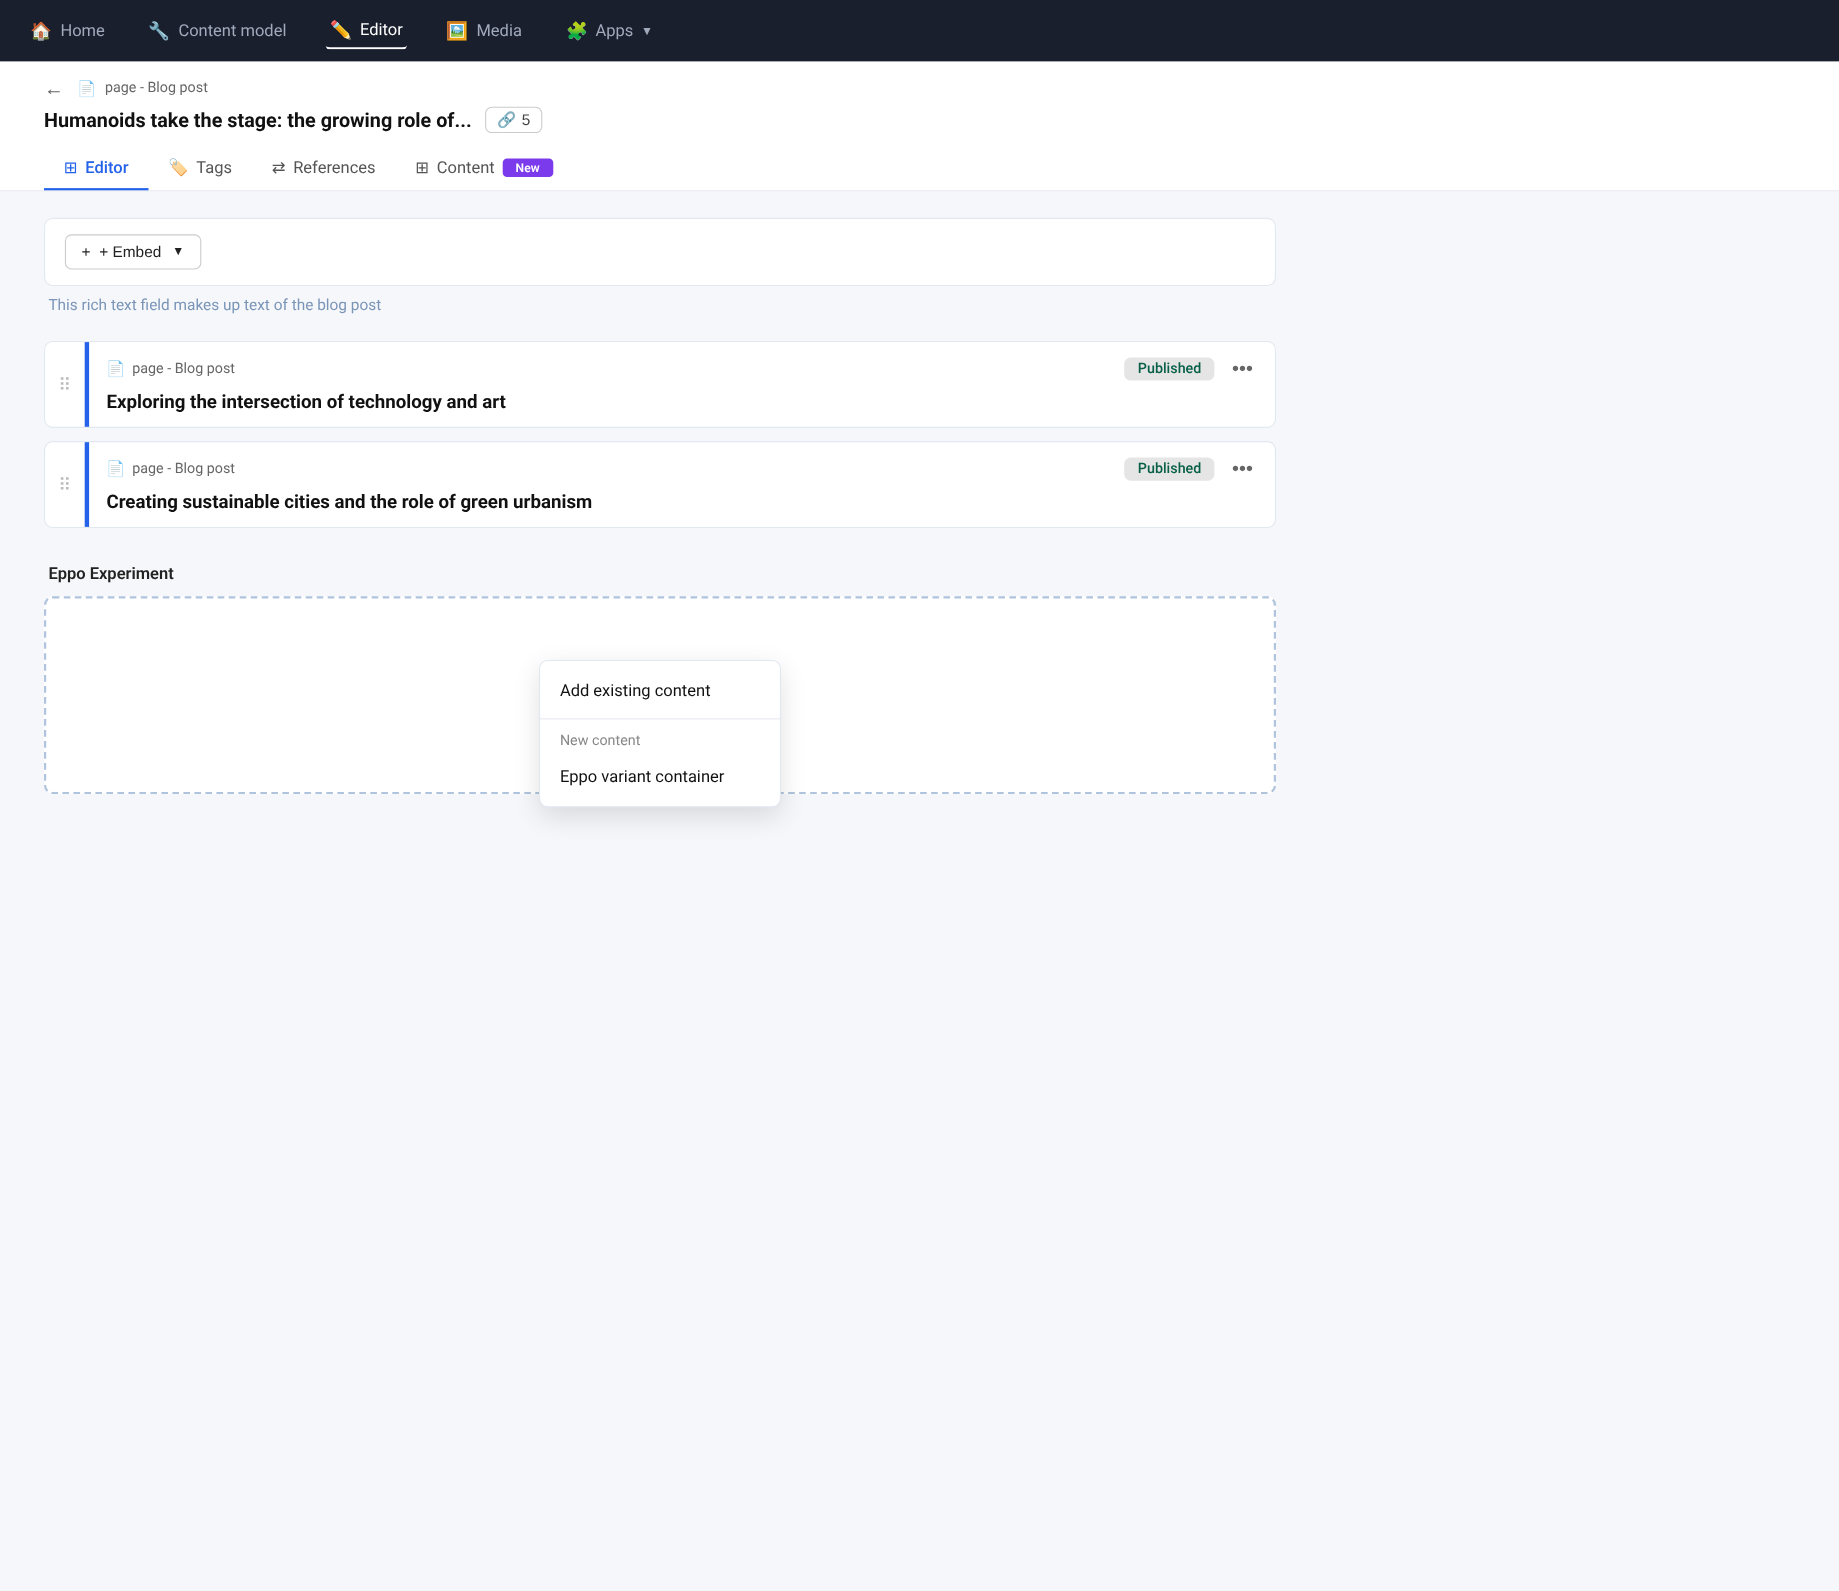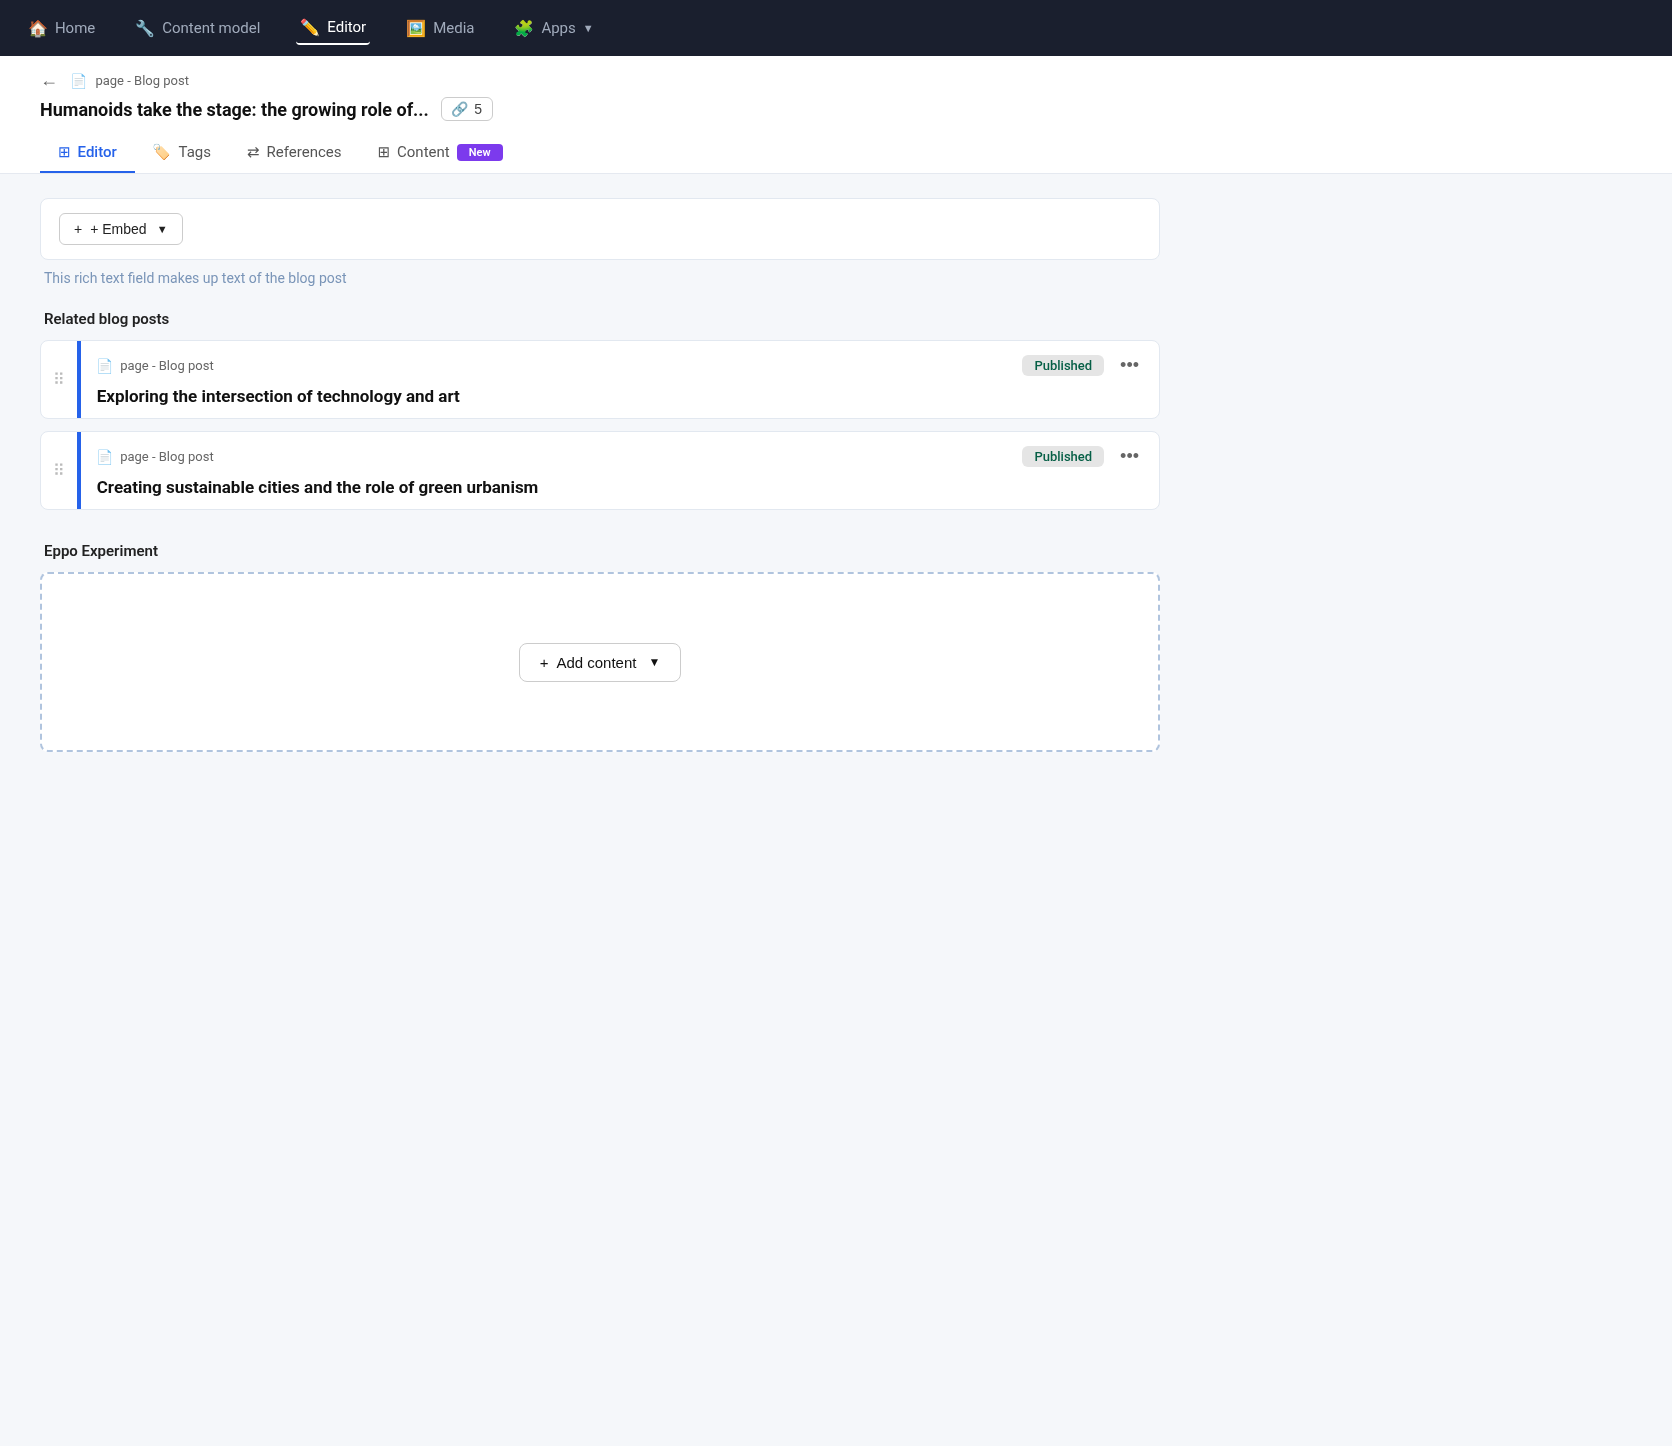--- a/index.html
+++ b/index.html
@@ -339,21 +339,20 @@
   <div class="embed-toolbar">
     <button class="embed-btn">
       <span>+</span>
       <span style="margin-left:2px;">+ Embed</span>
       <span style="font-size:11px; margin-left:4px;">▼</span>
     </button>
   </div>
   <p class="field-hint">This rich text field makes up text of the blog post</p>
 
   <div class="related-section">
-    <div class="section-label">Related blog posts</div>
 
     <div class="blog-card">
       <div class="drag-handle">⠿</div>
       <div class="card-content">
         <div class="card-meta-row">
           <div class="card-type">
             <span class="card-type-icon">📄</span>
             <span>page - Blog post</span>
           </div>
           <div class="card-meta-right">
@@ -385,16 +384,22 @@
 
   <div class="eppo-section">
     <div class="section-label">Eppo Experiment</div>
     <div class="eppo-dashed-box">
       <button class="add-content-btn">
         <span>+</span>
         <span>Add content</span>
         <span style="font-size:12px; margin-left:4px;">▼</span>
       </button>
 
+      <div class="dropdown-menu">
+        <div class="dropdown-item">Add existing content</div>
+        <div class="dropdown-divider" style="border-top:1px solid #e5e9f0; margin: 4px 0;"></div>
+        <div class="dropdown-section-label">New content</div>
+        <div class="dropdown-item">Eppo variant container</div>
+      </div>
     </div>
   </div>
 
 </div>
 
 </body></html>

